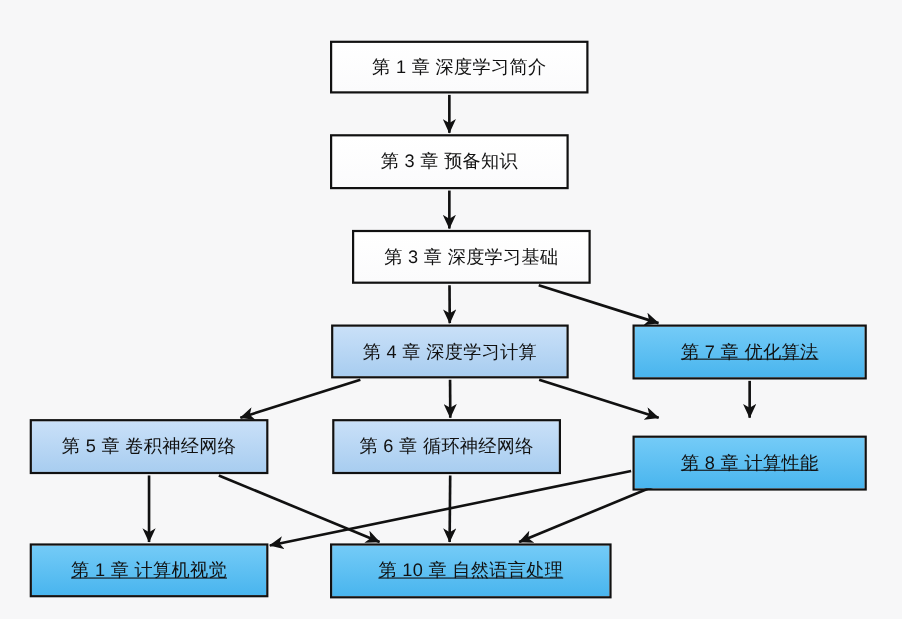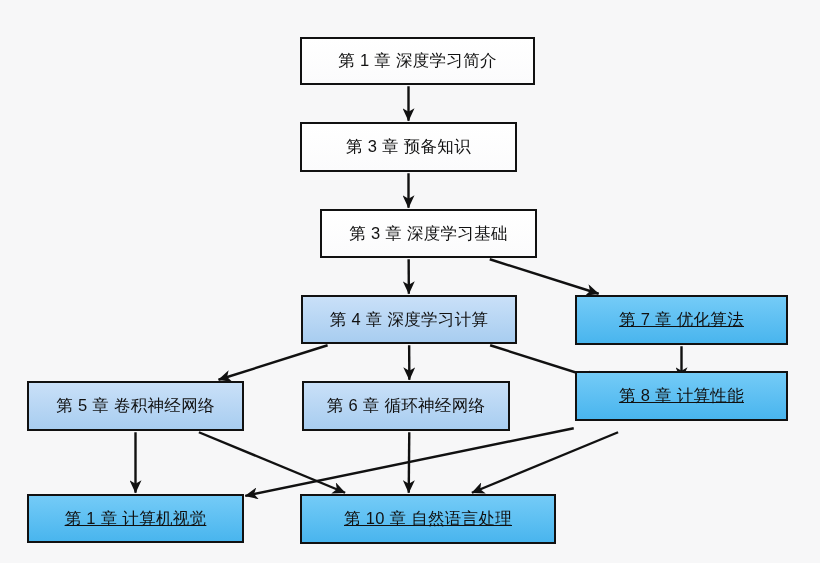--- a/index.html
+++ b/index.html
@@ -65,21 +65,21 @@
       </div>
       <div class="node medium" style="left: 575px; top: 295px; width: 213px; height: 50px;">
         <span>第 7 章 优化算法</span>
       </div>
       <div class="node light" style="left: 27px; top: 381px; width: 217px; height: 50px; text-align: right;">
         <span>第 5 章 卷积神经网络</span>
       </div>
       <div class="node light" style="left: 302px; top: 381px; width: 208px; height: 50px;">
         <span>第 6 章 循环神经网络</span>
       </div>
-      <div class="node medium" style="left: 575px; top: 371px; width: 213px; height: 50px;">
+      <div class="node medium" style="left: 575px; top: 396px; width: 213px; height: 50px;">
         <span>第 8 章 计算性能</span>
       </div>
       <div class="node medium" style="left: 27px; top: 494px; width: 217px; height: 49px;">
         <span>第 1 章 计算机视觉</span>
       </div>
       <div class="node medium" style="left: 300px; top: 494px; width: 256px; height: 50px;">
         <span>第 10 章 自然语言处理</span>
       </div>
     </div>
 </div>

